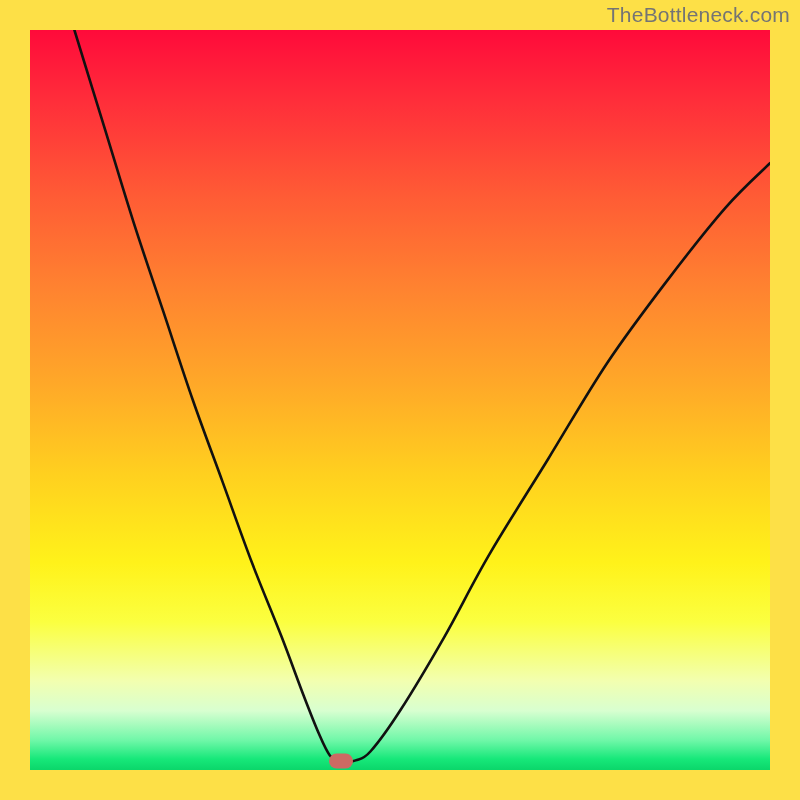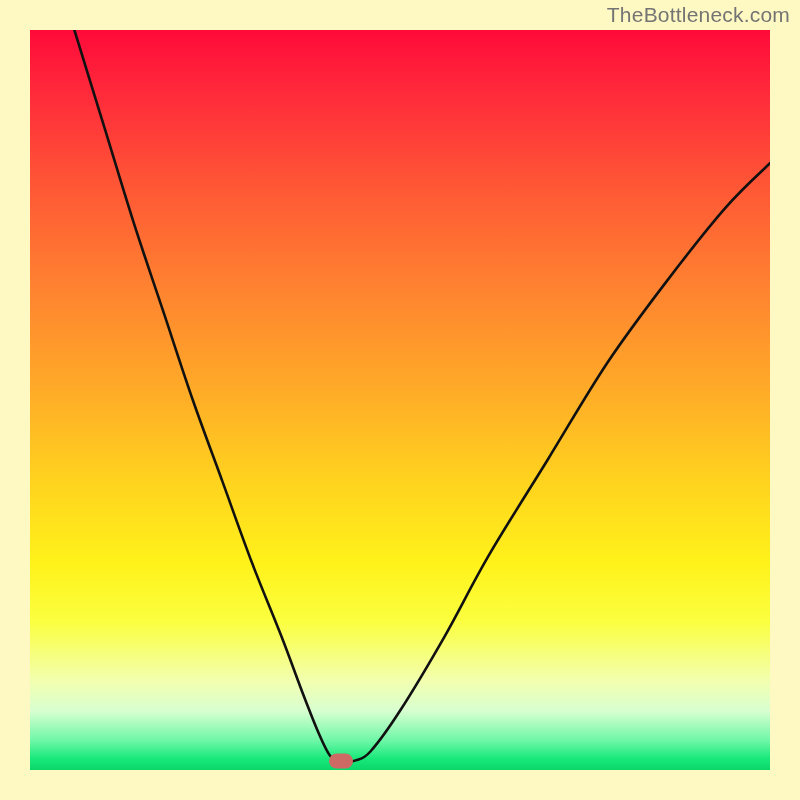--- a/index.html
+++ b/index.html
@@ -10,21 +10,21 @@
     background: #000;
     overflow: hidden;
     font-family: Arial, Helvetica, sans-serif;
   }
   .frame {
     position: absolute;
     top: 0;
     left: 0;
     width: 800px;
     height: 800px;
-    background: #fef9c3;
+    background: #fde047;
   }
   .plot-area {
     position: absolute;
     top: 30px;
     left: 30px;
     width: 740px;
     height: 740px;
     background: linear-gradient(to bottom,
       #ff0a3a 0%,
       #ff2f3a 10%,

